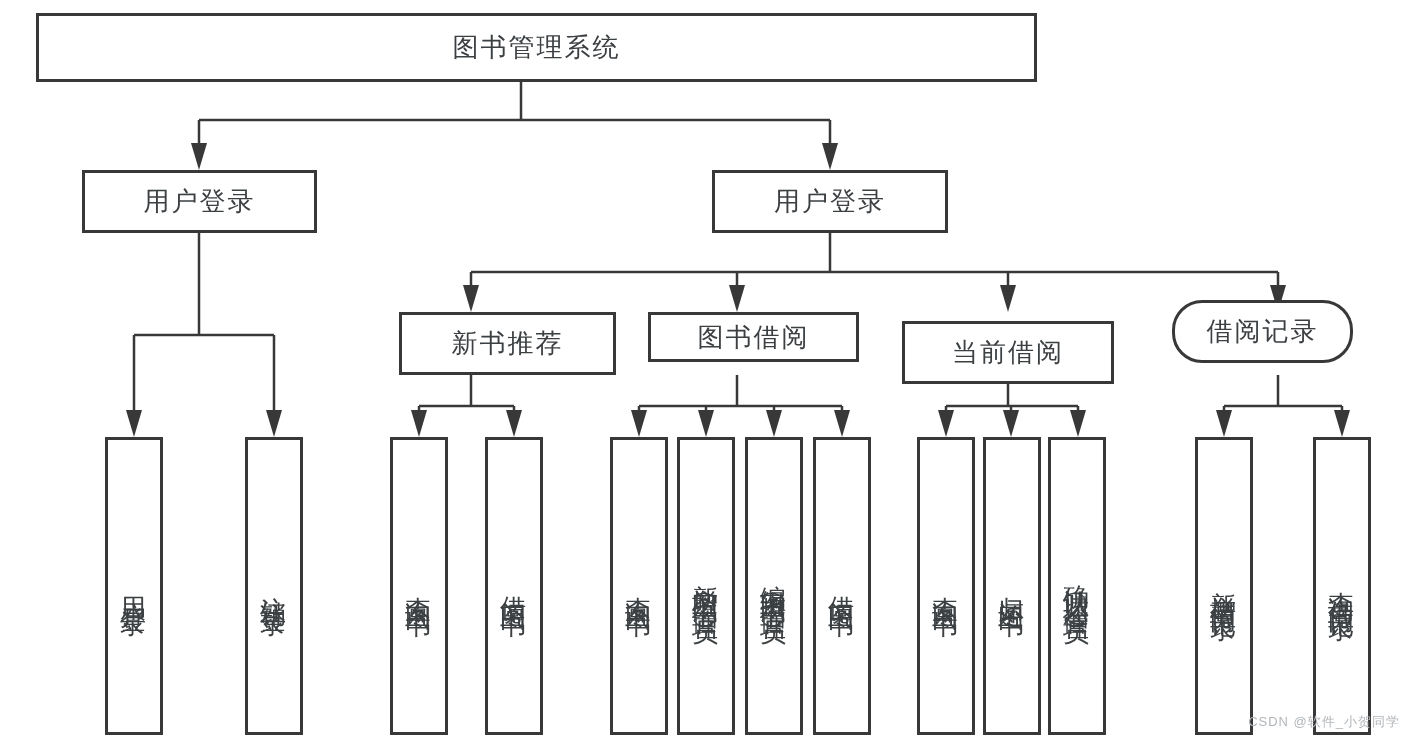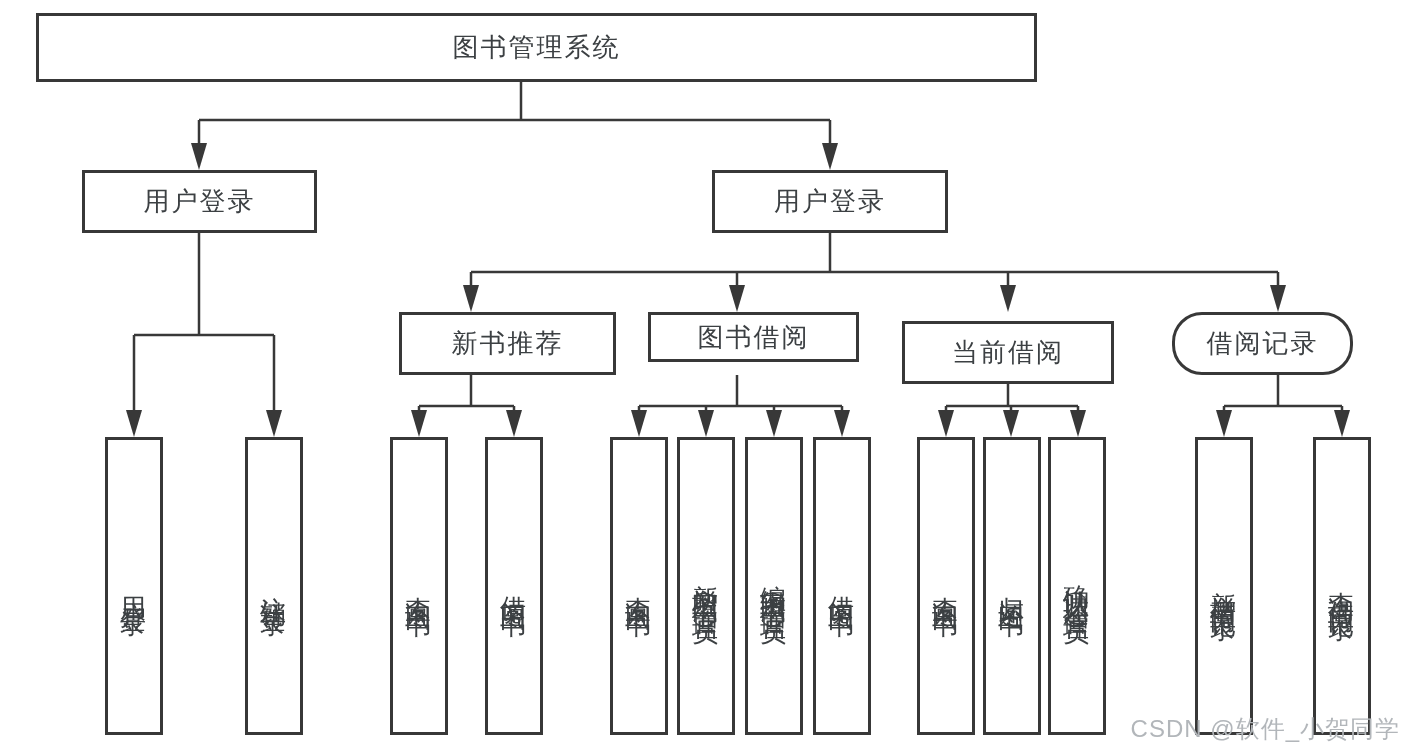--- a/index.html
+++ b/index.html
@@ -36,21 +36,21 @@
     font-size: 26px;
     letter-spacing: 5px;
     width: 58px;
     height: 298px;
     top: 437px;
   }
   .watermark {
     position: absolute;
     top: 713px;
     right: 5px;
-    font-size: 24px;
+    font-size: 13px;
     color: #b2b6ba;
     letter-spacing: 1px;
     z-index: 5;
     white-space: nowrap;
   }
 </style>
 </head>
 <body>
 
 <div class="canvas">
@@ -96,21 +96,21 @@
   </svg>
 
   <div class="hbox" style="left:36px; top:13px; width:1001px; height:69px;">图书管理系统</div>
 
   <div class="hbox" style="left:82px; top:170px; width:235px; height:63px;">用户登录</div>
   <div class="hbox" style="left:712px; top:170px; width:236px; height:63px;">用户登录</div>
 
   <div class="hbox" style="left:363px; top:312px; width:217px; height:63px;margin-left:36px;">新书推荐</div>
   <div class="hbox" style="left:632px; top:312px; width:211px; height:50px;margin-left:16px;">图书借阅</div>
   <div class="hbox" style="left:902px; top:321px; width:212px; height:63px;">当前借阅</div>
-  <div class="hbox" style="left:1172px; top:312px; width:181px; height:63px;border-radius:30px;">借阅记录</div>
+  <div class="hbox" style="left:1172px; top:300px; width:181px; height:63px;border-radius:30px;">借阅记录</div>
 
   <div class="vbox" style="left:105px;">用户登录</div>
   <div class="vbox" style="left:245px;">注销登录</div>
 
   <div class="vbox" style="left:390px;">查询图书</div>
   <div class="vbox" style="left:485px;">借阅图书</div>
 
   <div class="vbox" style="left:610px;">查询图书</div>
   <div class="vbox" style="left:677px;">新增图书（管理员）</div>
   <div class="vbox" style="left:745px;">编辑图书（管理员）</div>

